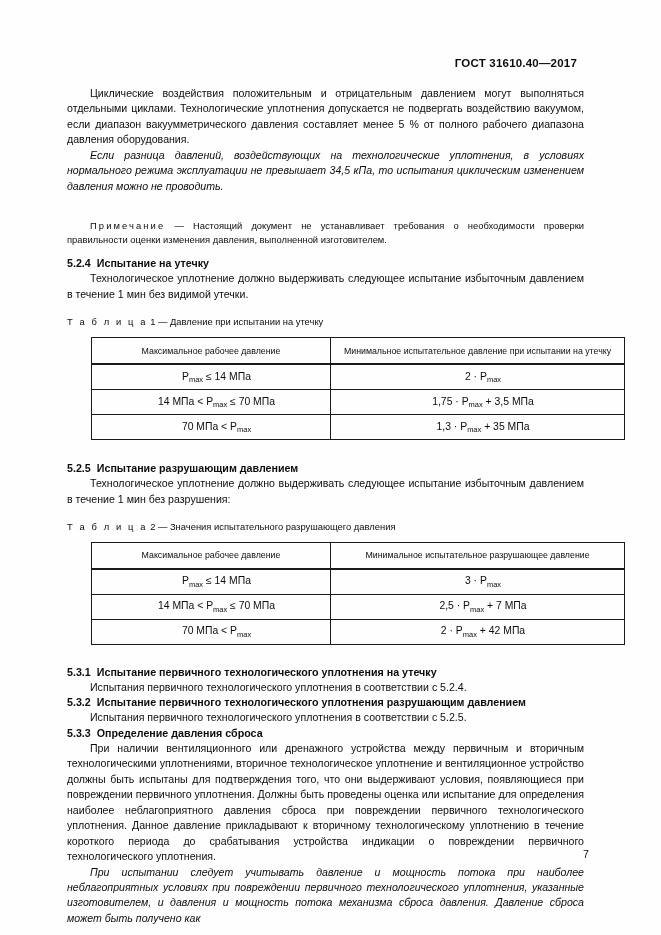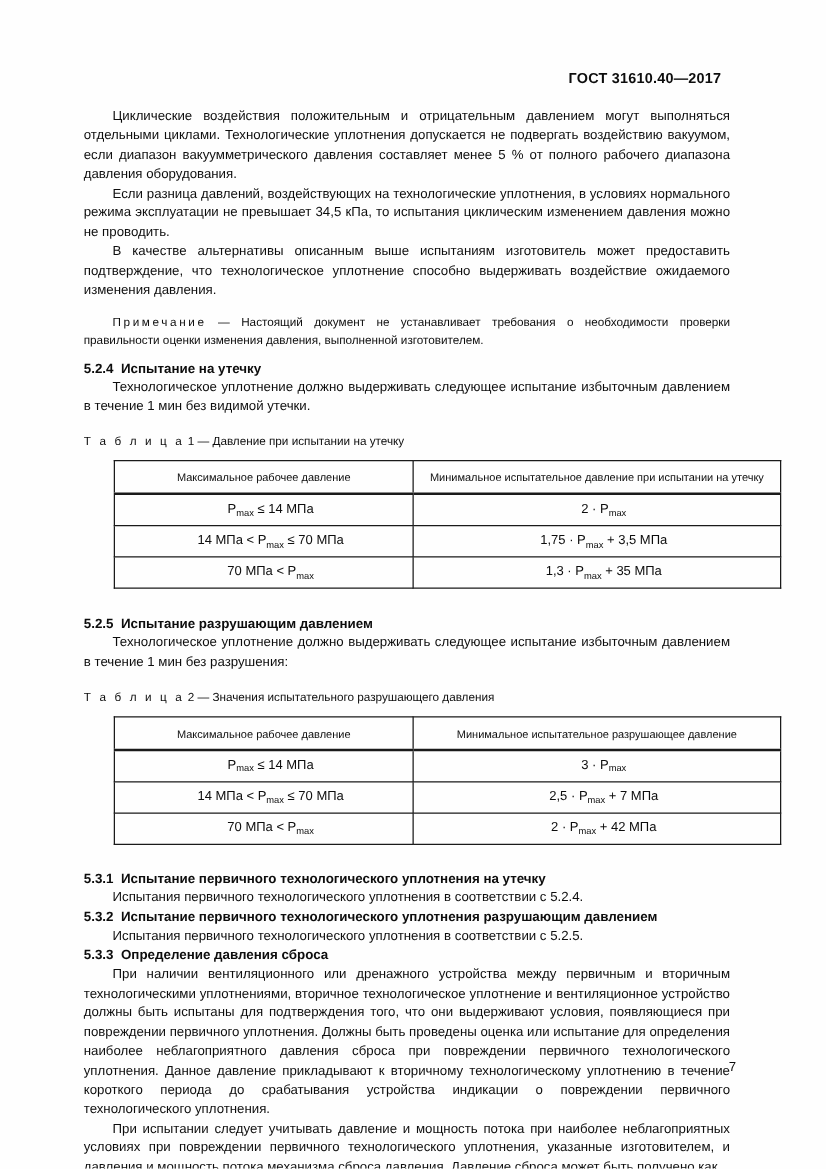--- a/index.html
+++ b/index.html
@@ -34,23 +34,24 @@
   p.body {
     margin: 0;
     font-size: 10.6px;
     line-height: 15.45px;
     text-align: justify;
     text-indent: 23px;
     text-justify: inter-word;
   }
   p.body + p.body {
     margin-top: 0;
+    font-style: italic;
   }
   .note {
-    margin: 10px 0 0 0;
+    margin: 25px 0 0 0;
     font-size: 9.4px;
     line-height: 14px;
     text-align: justify;
     text-indent: 23px;
   }
   .note .lbl {
     letter-spacing: 2.1px;
   }
   h3.sec {
     margin: 9px 0 0 0;
@@ -128,21 +129,20 @@
 <body>
 
 <div class="page">
 
   <div class="header">ГОСТ 31610.40—2017</div>
 
   <div class="content">
 
     <p class="body">Циклические воздействия положительным и отрицательным давлением могут выполняться отдельными циклами. Технологические уплотнения допускается не подвергать воздействию вакуумом, если диапазон вакуумметрического давления составляет менее 5 % от полного рабочего диапазона давления оборудования.</p>
     <p class="body">Если разница давлений, воздействующих на технологические уплотнения, в условиях нормального режима эксплуатации не превышает 34,5 кПа, то испытания циклическим изменением давления можно не проводить.</p>
-    <p class="body">В качестве альтернативы описанным выше испытаниям изготовитель может предоставить подтверждение, что технологическое уплотнение способно выдерживать воздействие ожидаемого изменения давления.</p>
 
     <p class="note">
       <span class="lbl">Примечание</span>
       <span>—</span>
       <span>Настоящий документ не устанавливает требования о необходимости проверки правильности оценки изменения давления, выполненной изготовителем.</span>
     </p>
 
     <h3 class="sec">
       <span class="num">5.2.4</span>
       <span>Испытание на утечку</span>

